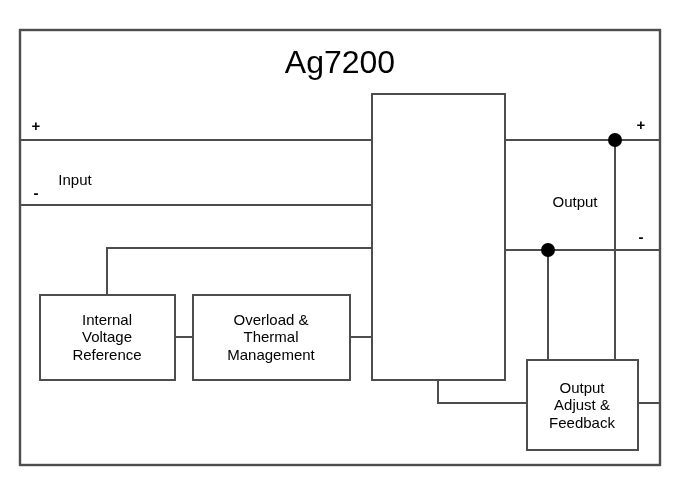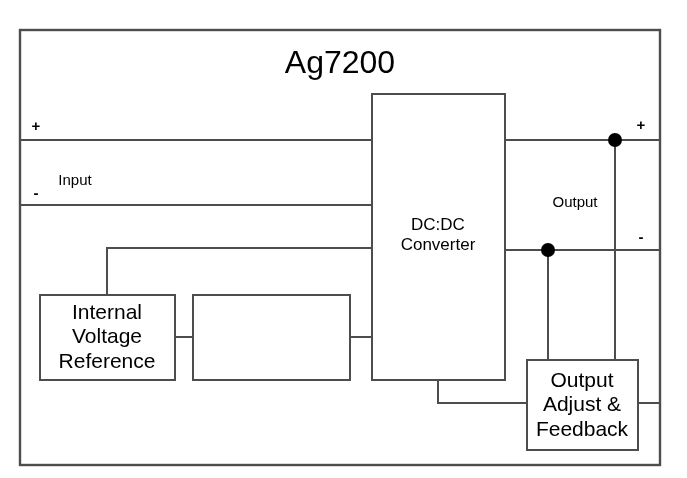--- a/index.html
+++ b/index.html
@@ -62,21 +62,21 @@
     font-size: 15px;
     font-weight: 700;
     transform: translate(-50%, -50%);
   }
   .side-lbl {
     font-size: 15px;
     transform: translate(-50%, -50%);
     margin-top: 8px;
   }
   .box-lbl {
-    font-size: 21px;
+    font-size: 15px;
     text-align: center;
     transform: translate(-50%, -50%);
   }
   .box-lbl-lg {
     font-size: 17px;
     text-align: center;
     transform: translate(-50%, -50%);
   }
 </style>
 </head>
@@ -129,25 +129,26 @@
   <div class="lbl port-lbl" style="left:36px; top:193px;">-</div>
 
   <div class="lbl side-lbl" style="left:75px; top:172px;">Input</div>
 
   <div class="lbl port-lbl" style="left:641px; top:125px;">+</div>
 
   <div class="lbl port-lbl" style="left:641px; top:237px;">-</div>
 
   <div class="lbl side-lbl" style="left:575px; top:194px;">Output</div>
 
-  <div class="lbl box-lbl-lg" style="left:438px; top:235px;">DC:DC
-Converter</div>
 
   <div class="lbl box-lbl" style="left:107px; top:337px;">Internal
 Voltage
 Reference</div>
 
+  <div class="lbl box-lbl" style="left:271px; top:337px;">Overload &amp;
+Thermal
+Management</div>
 
   <div class="lbl box-lbl" style="left:582px; top:405px;">Output
 Adjust &amp;
 Feedback</div>
 
 </div>
 
 </body></html>

